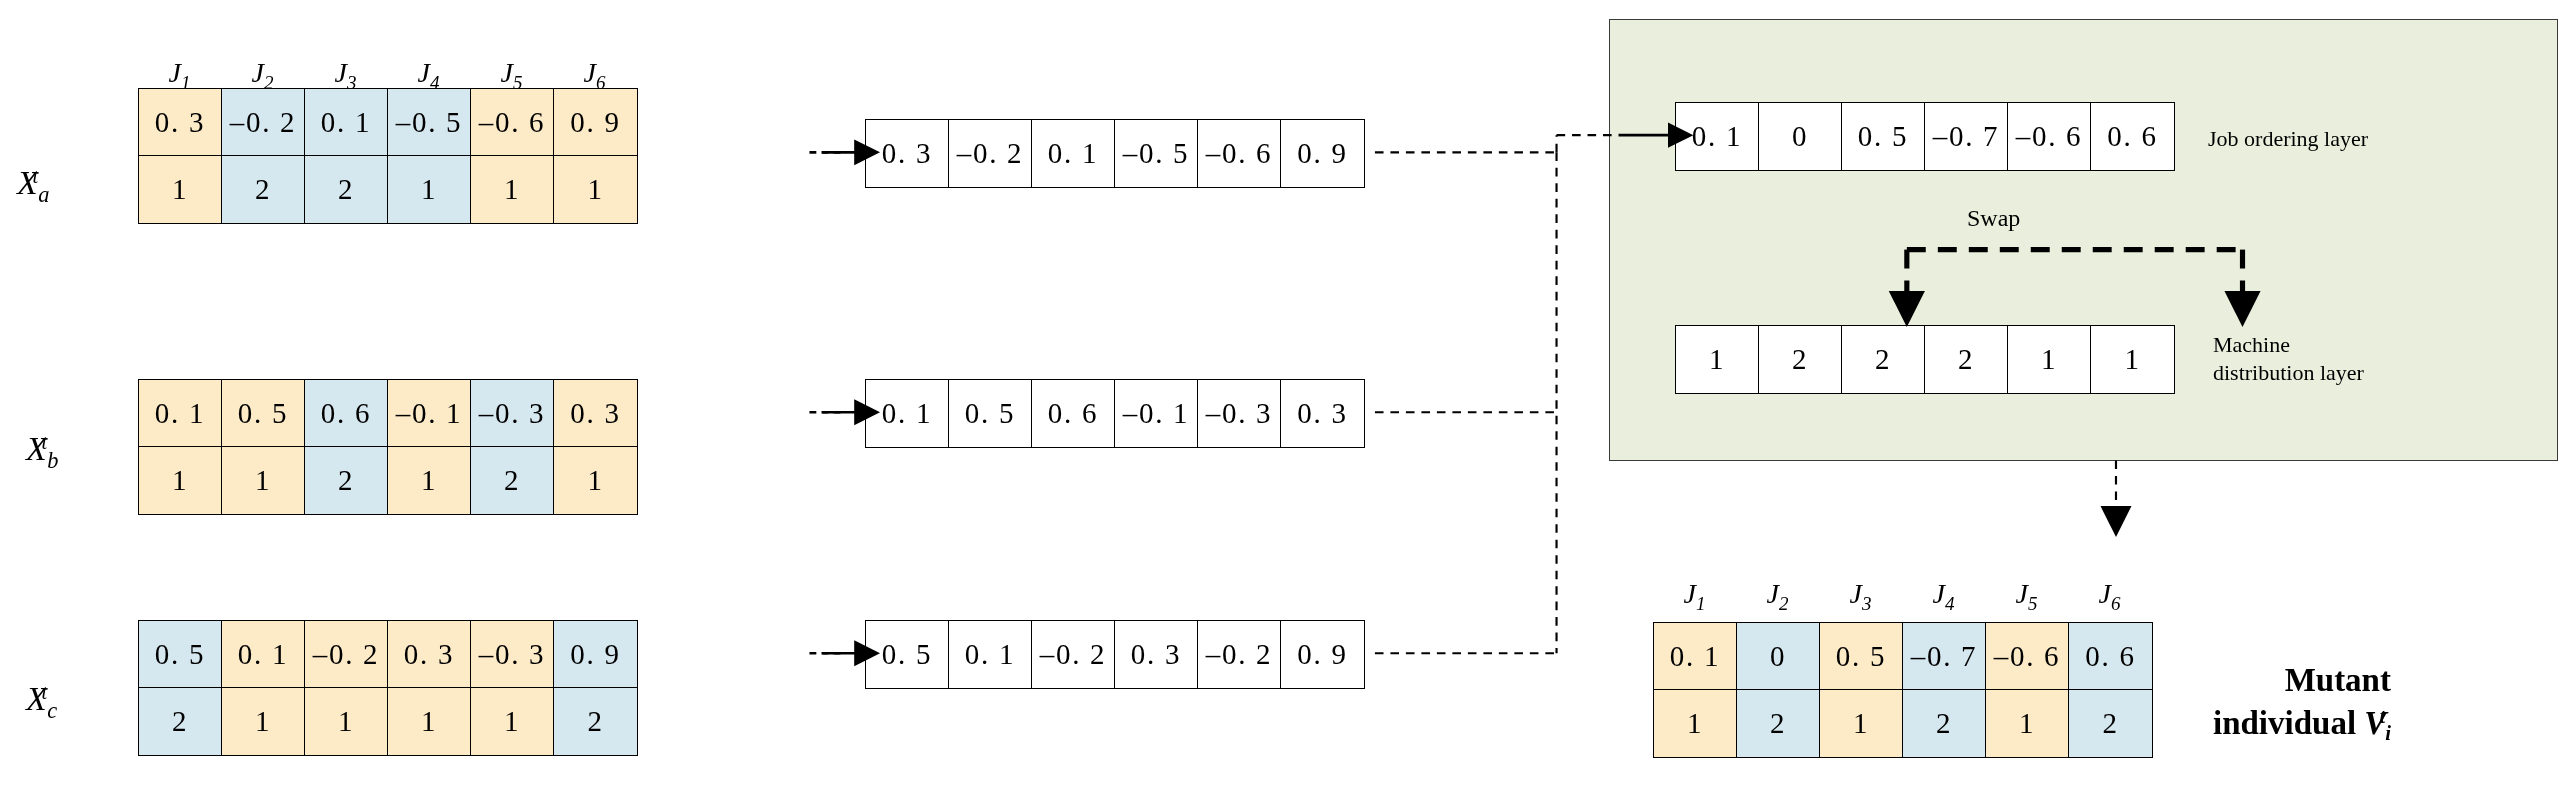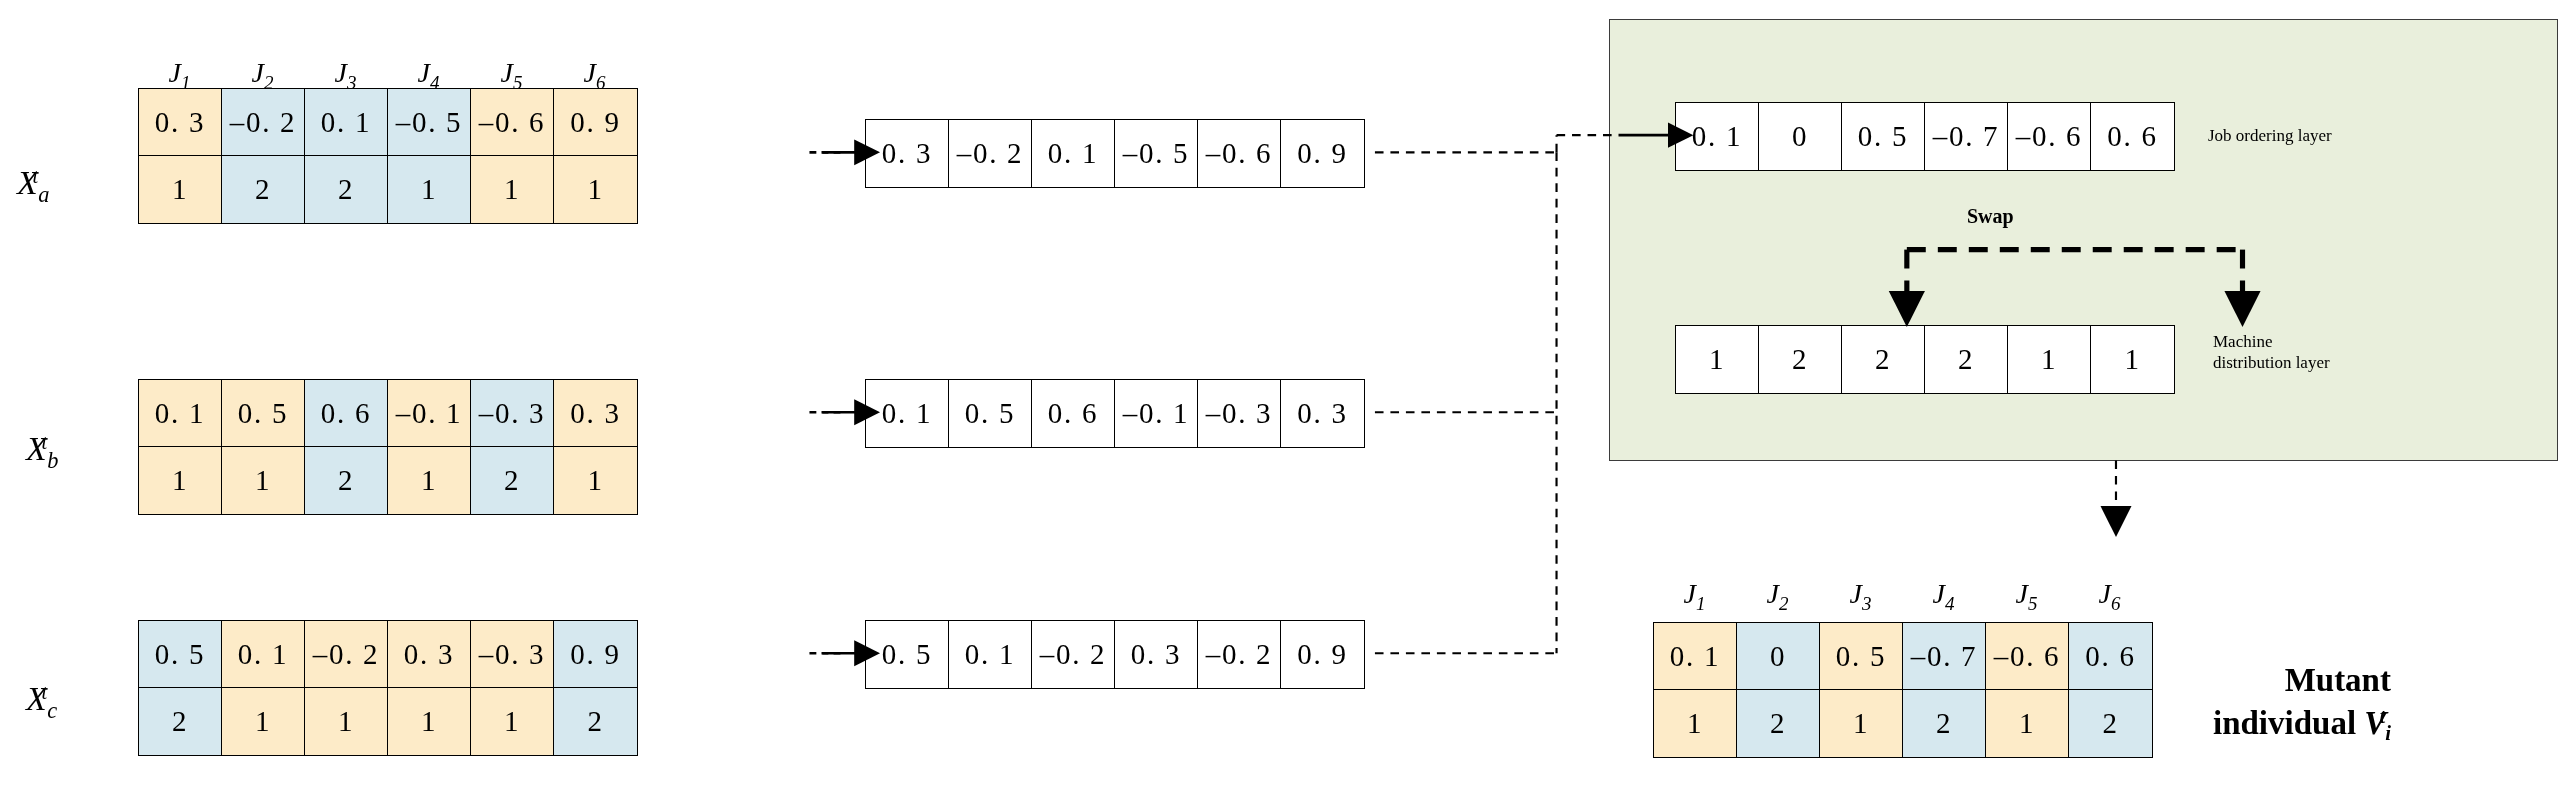--- a/index.html
+++ b/index.html
@@ -37,29 +37,29 @@
   .jhead .j sub{font-size:19px;font-style:italic;}
 
   
   .xlabel{position:absolute;font-size:34px;font-style:italic;white-space:nowrap;}
   .xlabel sub{font-size:22.4px;font-style:italic;vertical-align:-0.35em;}
   .xlabel sup{font-size:20.7px;font-style:italic;vertical-align:0.55em;margin-left:-5.2px;}
 
   
   .greenbox{position:absolute;background:#e9efdc;border:1.4px solid #3b3b3b;}
 
-  .sidelabel{position:absolute;font-size:17px;line-height:1.25;text-align:left;white-space:nowrap;}
+  .sidelabel{position:absolute;font-size:22px;line-height:1.25;text-align:left;white-space:nowrap;}
   .sidelabel.center{text-align:left;}
 
   .mutlabel{position:absolute;font-size:33px;line-height:1.3;text-align:right;white-space:nowrap;font-weight:bold;}
   .mutlabel sub{font-size:20.7px;font-style:italic;vertical-align:-0.3em;}
   .mutlabel sup{font-size:20.7px;font-style:italic;vertical-align:0.55em;margin-left:-6.9px;}
   .mutlabel i{font-style:italic;}
 
-  .swaptxt{position:absolute;font-size:20px;font-weight:bold;}
+  .swaptxt{position:absolute;font-size:24px;}
 
   svg.overlay{position:absolute;left:0;top:0;width:2576px;height:797px;pointer-events:none;}
 </style>
 </head>
 <body>
 
 <div class="jhead" style="left:138px;top:40px;">
     <div class="j"><span>J</span><sub>1</sub></div>
     <div class="j"><span>J</span><sub>2</sub></div>
     <div class="j"><span>J</span><sub>3</sub></div>

